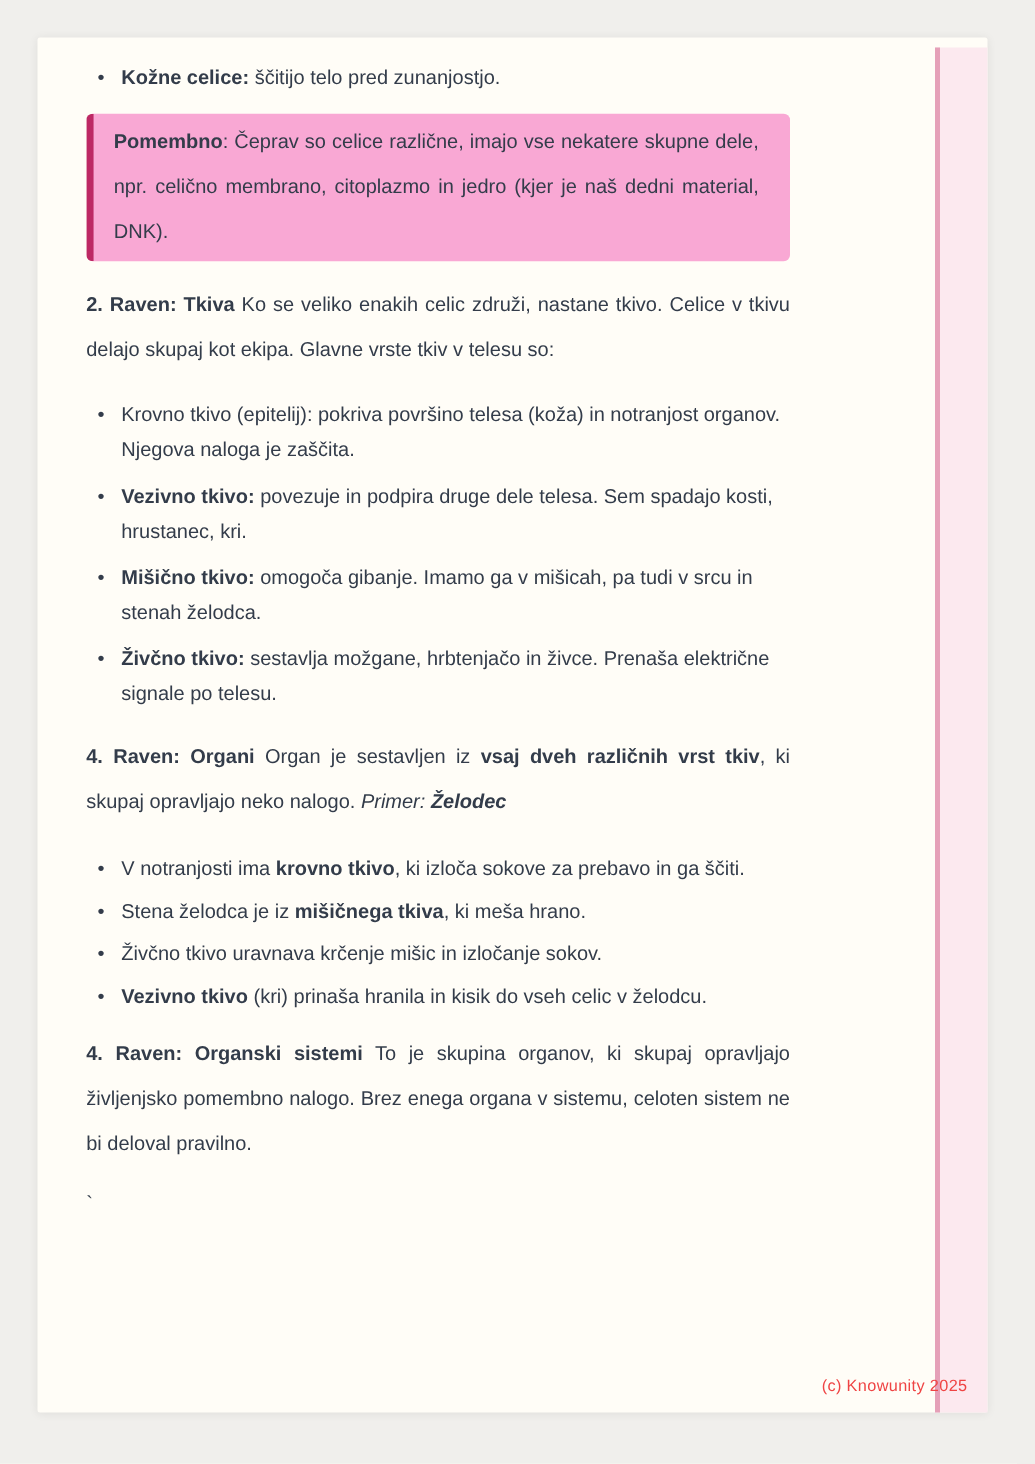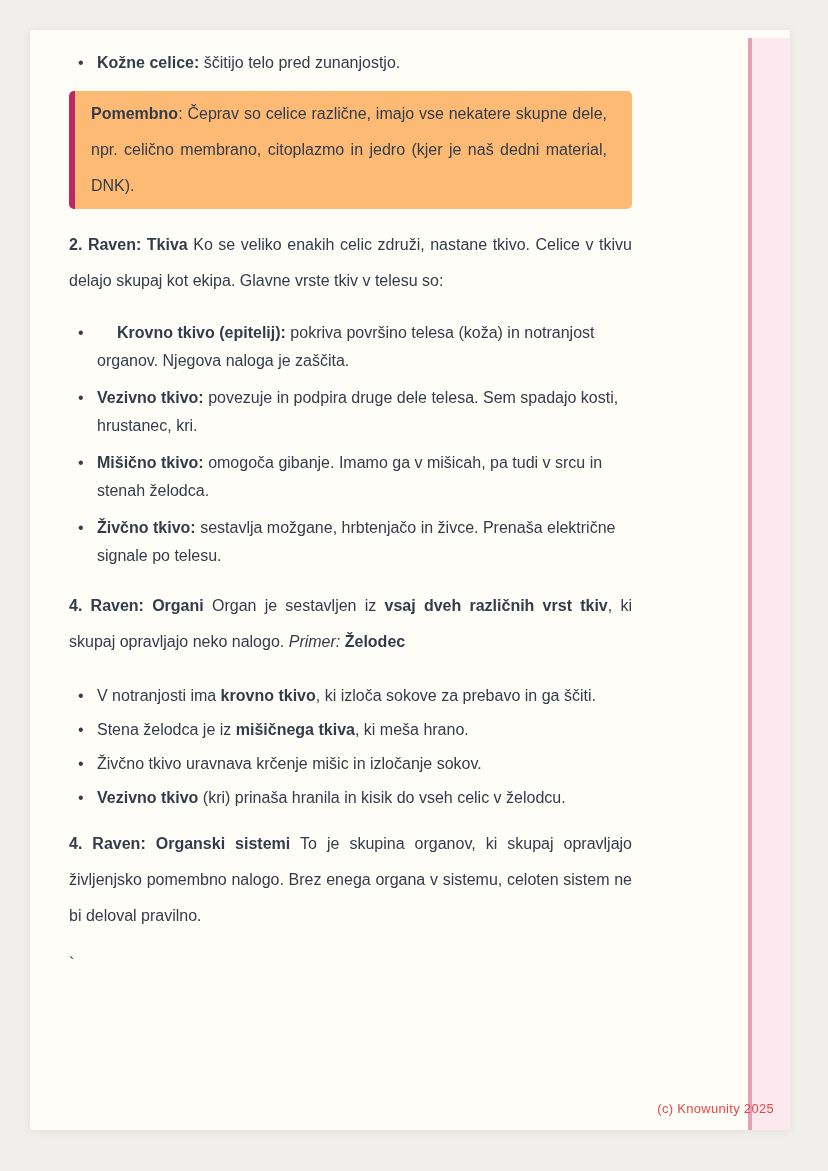--- a/index.html
+++ b/index.html
@@ -35,21 +35,21 @@
   ul{list-style:none;margin:0;padding:0;}
   li{position:relative;padding-left:28px;line-height:28px;}
   li::before{
     content:"\2022";
     position:absolute;left:9px;top:0;
     font-size:16px;
   }
   .intro-list li{margin-bottom:0;}
   .callout{
     margin-top:14px;
-    background:#fdba74;
+    background:#f9a8d4;
     border-left:6px solid #bd2864;
     border-radius:5px;
     padding:5px 25px 5px 16px;
     line-height:36px;
     text-align:justify;
   }
   .para{
     margin:18px 0 0 0;
     line-height:36px;
     text-align:justify;
@@ -79,27 +79,27 @@
 
     <ul class="intro-list">
         <li><span style="font-weight: 700;">Kožne celice:</span> ščitijo telo pred zunanjostjo.</li>
       </ul>
 
     <div class="callout"><span style="font-weight: 700;">Pomembno</span>: Čeprav so celice različne, imajo vse nekatere skupne dele, npr. celično membrano, citoplazmo in jedro (kjer je naš dedni material, DNK).</div>
 
     <p class="para"><span style="font-weight: 700;">2. Raven: Tkiva</span> Ko se veliko enakih celic združi, nastane tkivo. Celice v tkivu delajo skupaj kot ekipa. Glavne vrste tkiv v telesu so:</p>
 
     <ul class="tissue-list">
-        <li><span style="font-weight: 700; margin-left: 20px;">Krovno tkivo (epitelij):</span> pokriva površino telesa (koža) in notranjost organov. Njegova naloga je zaščita.</li>
+        <li><span style="font-weight: 400;">Krovno tkivo (epitelij):</span> pokriva površino telesa (koža) in notranjost organov. Njegova naloga je zaščita.</li>
         <li><span style="font-weight: 700;">Vezivno tkivo:</span> povezuje in podpira druge dele telesa. Sem spadajo kosti, hrustanec, kri.</li>
         <li><span style="font-weight: 700;">Mišično tkivo:</span> omogoča gibanje. Imamo ga v mišicah, pa tudi v srcu in stenah želodca.</li>
         <li><span style="font-weight: 700;">Živčno tkivo:</span> sestavlja možgane, hrbtenjačo in živce. Prenaša električne signale po telesu.</li>
       </ul>
 
-    <p class="para"><span style="font-weight: 700;">4. Raven: Organi</span> Organ je sestavljen iz <span style="font-weight: 700;">vsaj dveh različnih vrst tkiv</span>, ki skupaj opravljajo neko nalogo. <span style="font-style: italic;">Primer:</span> <span style="font-weight: 700;  margin-top: 44px;">Želodec</span></p>
+    <p class="para"><span style="font-weight: 700;">4. Raven: Organi</span> Organ je sestavljen iz <span style="font-weight: 700;">vsaj dveh različnih vrst tkiv</span>, ki skupaj opravljajo neko nalogo. <span style="font-style: italic;">Primer:</span> <span style="font-weight: 700; font-style: italic; margin-top: 44px;">Želodec</span></p>
 
     <ul class="organ-list">
         <li>V notranjosti ima <span style="font-weight: 700;">krovno tkivo</span>, ki izloča sokove za prebavo in ga ščiti.</li>
         <li>Stena želodca je iz <span style="font-weight: 700;">mišičnega tkiva</span>, ki meša hrano.</li>
         <li><span style="font-weight: 400;">Živčno tkivo</span> uravnava krčenje mišic in izločanje sokov.</li>
         <li><span style="font-weight: 700;">Vezivno tkivo</span> (kri) prinaša hranila in kisik do vseh celic v želodcu.</li>
       </ul>
 
     <p class="para para-systems"><span style="font-weight: 700;">4. Raven: Organski sistemi</span> To je skupina organov, ki skupaj opravljajo življenjsko pomembno nalogo. Brez enega organa v sistemu, celoten sistem ne bi deloval pravilno.</p>
 

